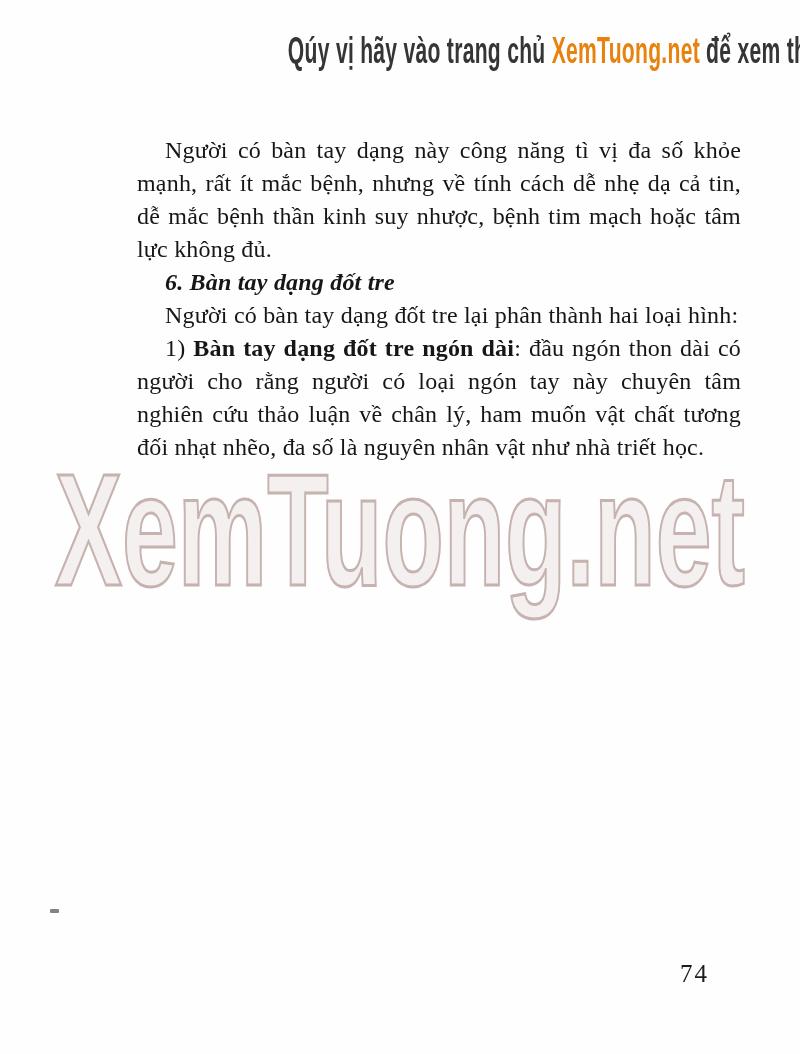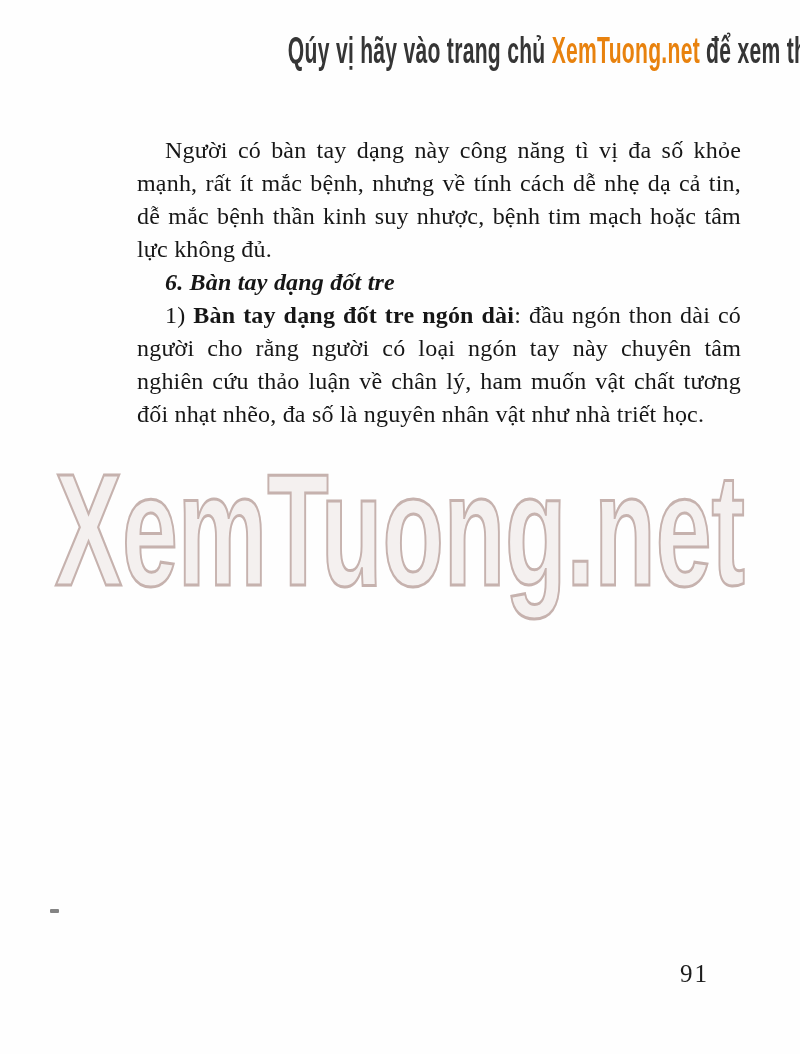--- a/index.html
+++ b/index.html
@@ -96,20 +96,21 @@
     <span class="squeeze"><span>Qúy vị hãy vào trang chủ </span><span class="brand">XemTuong.net</span><span> để xem thêm nhiều mục hay khác</span></span>
   </div>
 
   <svg class="watermark-svg" viewBox="0 0 800 190" xmlns="http://www.w3.org/2000/svg">
     <text x="400" y="133" text-anchor="middle" font-family="Liberation Sans, sans-serif" font-weight="bold" font-size="160" textLength="690" lengthAdjust="spacingAndGlyphs" fill="#f4f0ef" stroke="#c6b2ae" stroke-width="3">XemTuong.net</text>
   </svg>
 
   <div class="body-text">
     <p>Người có bàn tay dạng này công năng tì vị đa số khỏe mạnh, rất ít mắc bệnh, nhưng về tính cách dễ nhẹ dạ cả tin, dễ mắc bệnh thần kinh suy nhược, bệnh tim mạch hoặc tâm lực không đủ.</p>
     <p class="section-heading">6. Bàn tay dạng đốt tre</p>
+    <p>Người có bàn tay dạng đốt tre lại phân thành hai loại hình:</p>
     <p><span>1) </span><span class="bi">Bàn tay dạng đốt tre ngón dài</span><span>: đầu ngón thon dài có người cho rằng người có loại ngón tay này chuyên tâm nghiên cứu thảo luận về chân lý, ham muốn vật chất tương đối nhạt nhẽo, đa số là nguyên nhân vật như nhà triết học.</span></p>
   </div>
 
-  <div class="page-number">91</div>
+  <div class="page-number">74</div>
 
   <div class="scan-speck"></div>
 
 </div>
 
 </body></html>

